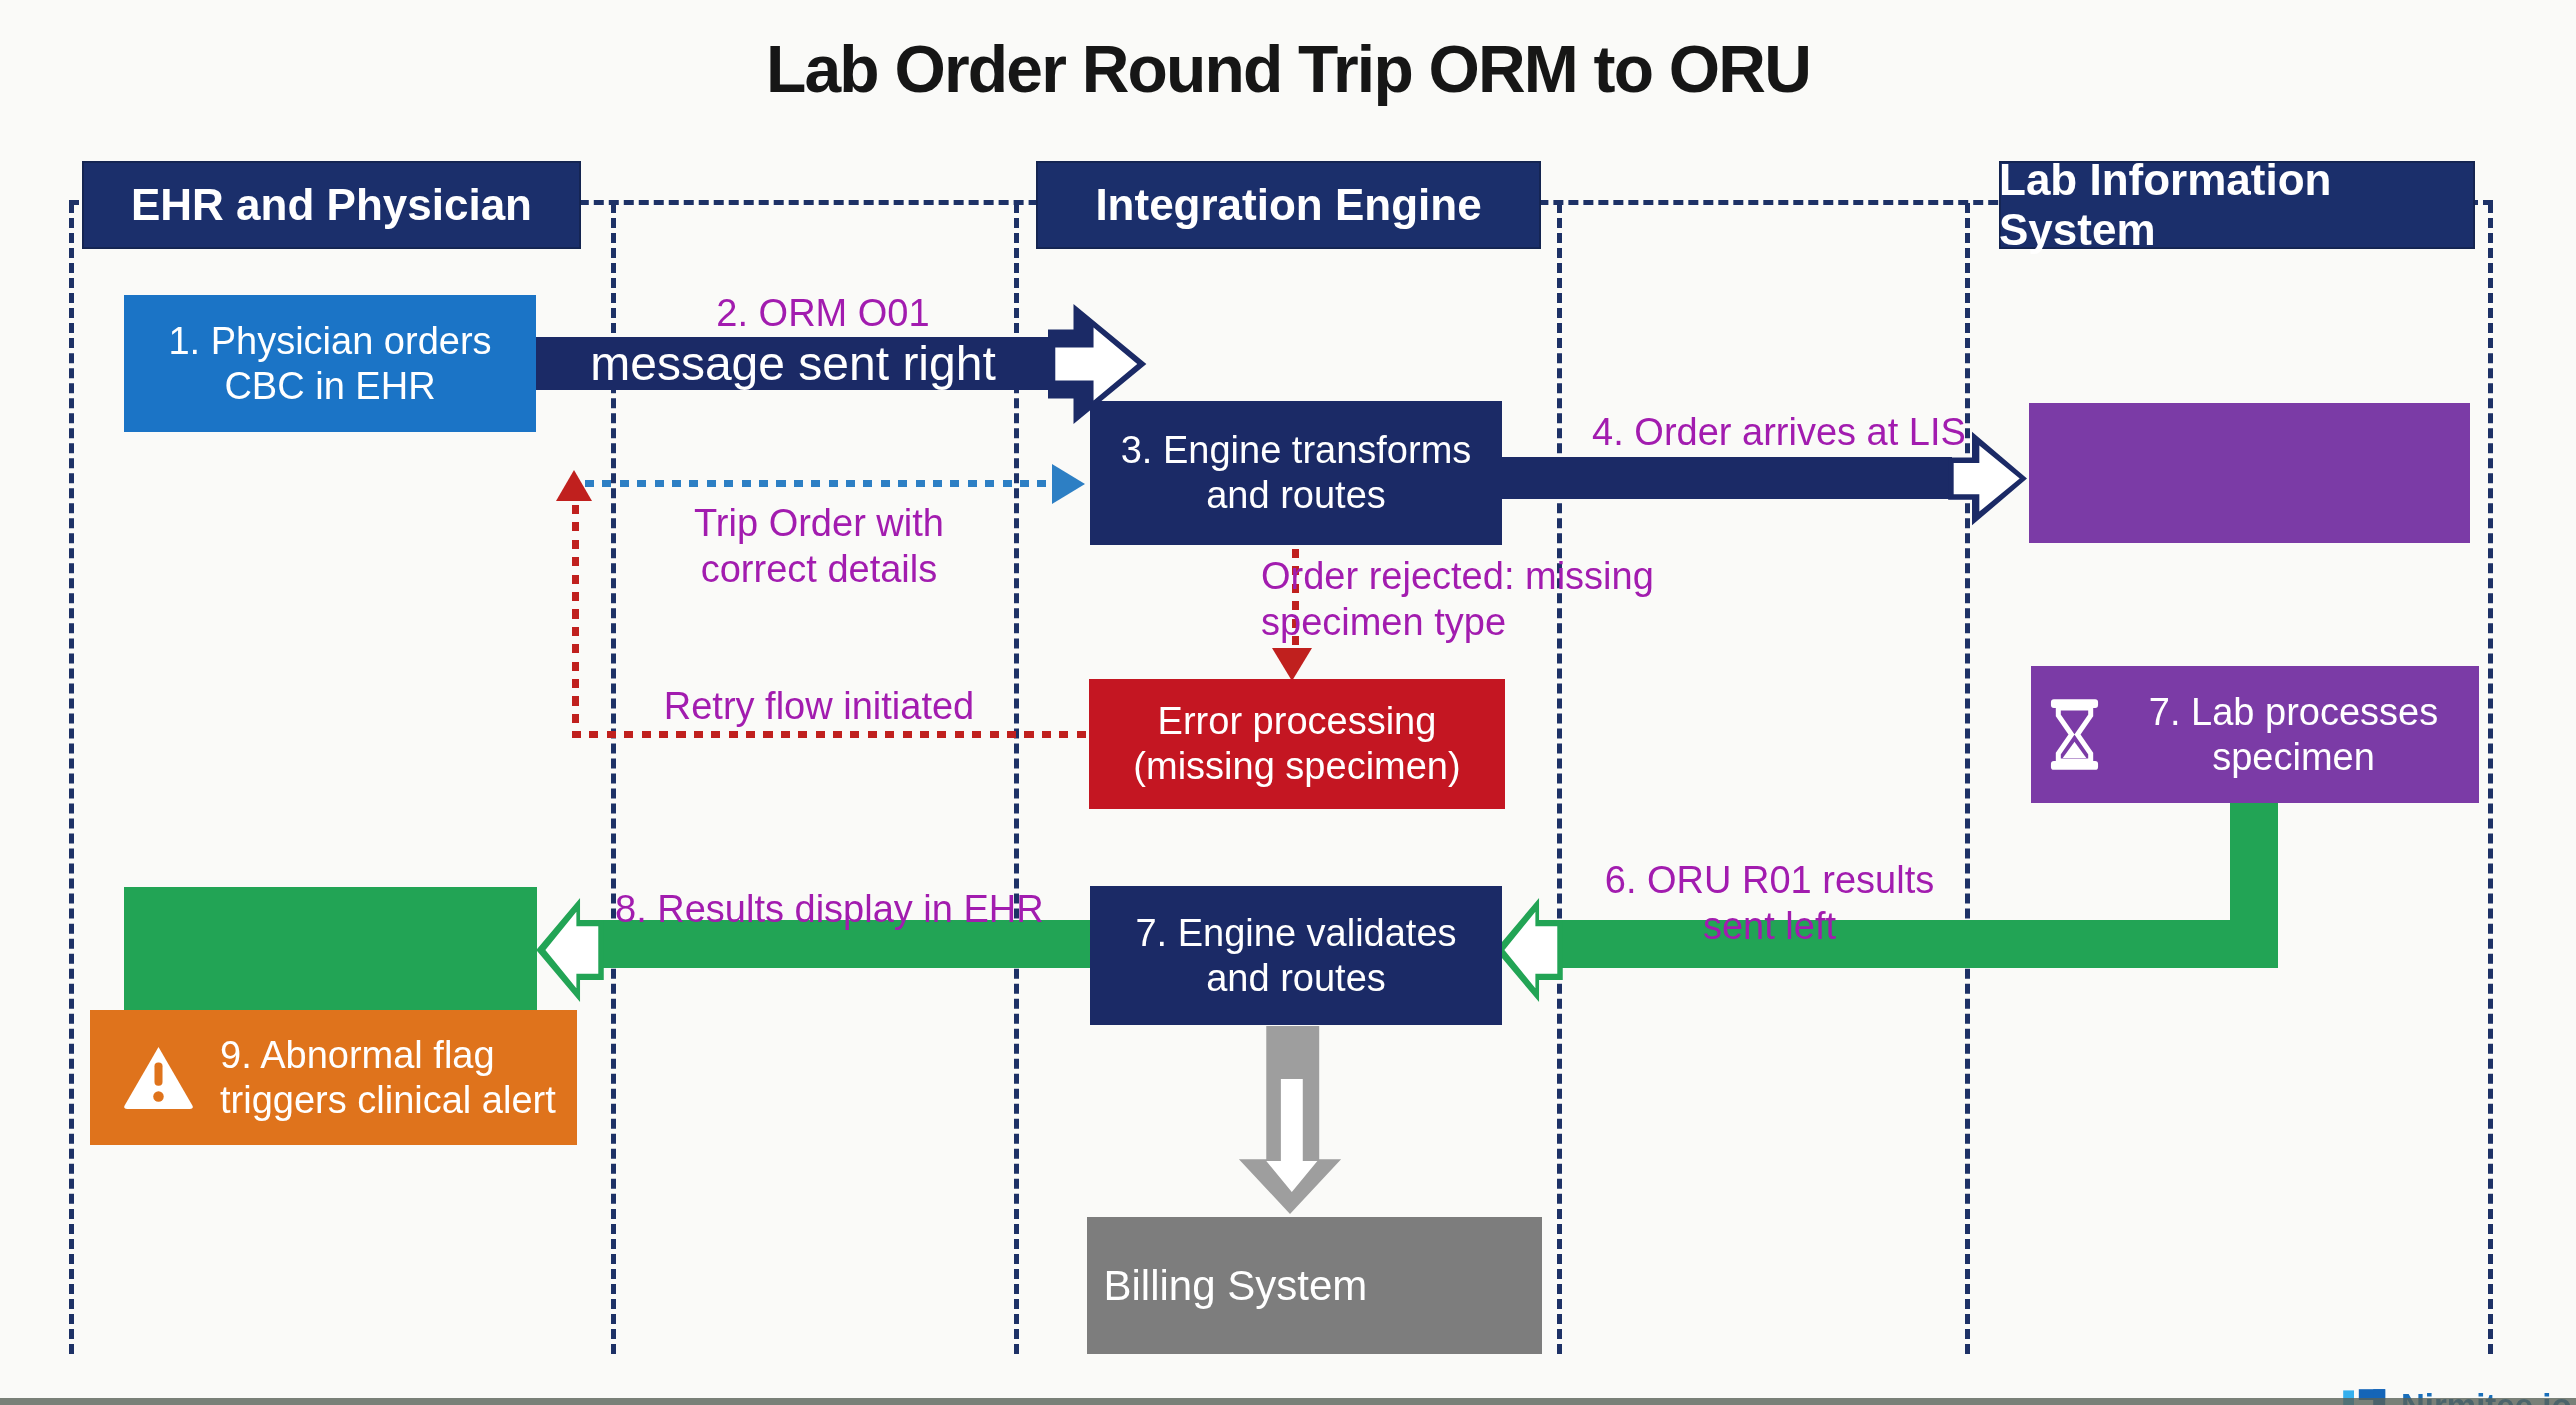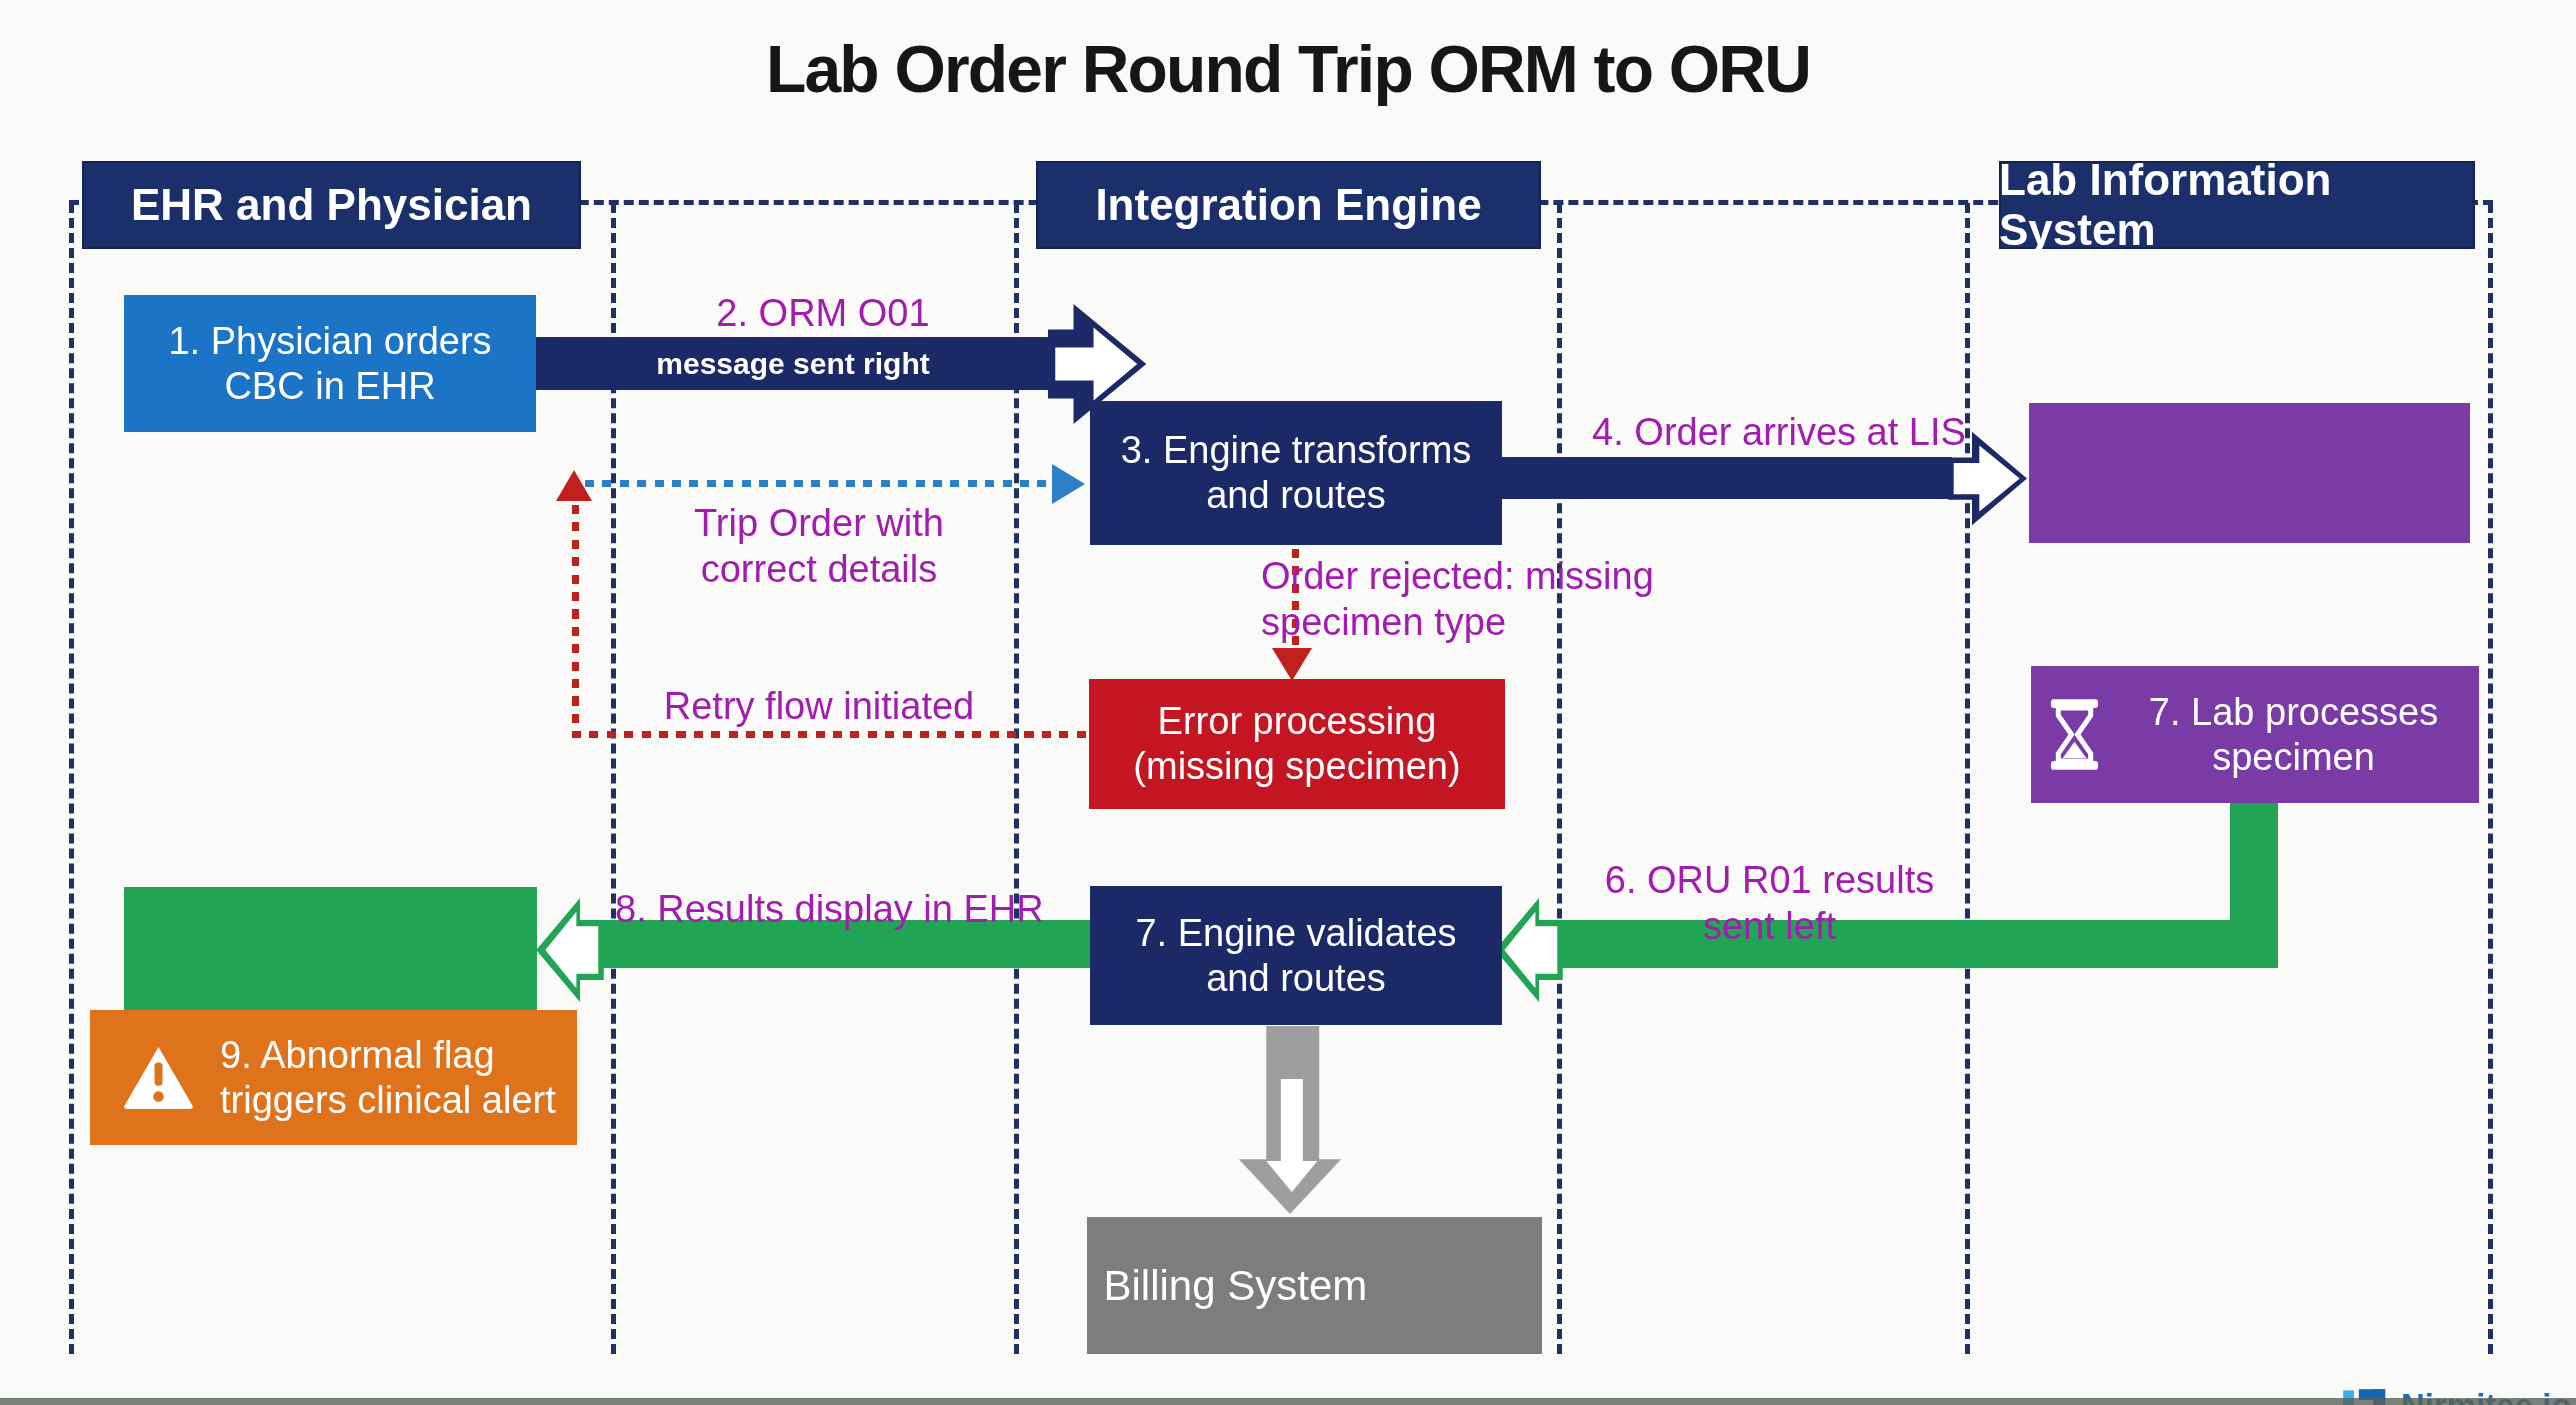--- a/index.html
+++ b/index.html
@@ -33,21 +33,21 @@
   .purple{background:#7b3ba6;}
   .red{background:#c41622;}
   .green{background:#22a455;}
   .orange{background:#df731c;}
   .grayBox{background:#7d7d7d;}
   
   .shaft-navy{background:#1b2a66;z-index:2;}
   .shaft-green{background:#22a455;z-index:2;}
   .shaft-text{
     display:flex;align-items:center;justify-content:center;
-    color:#fff;font-size:30px;font-weight:bold;
+    color:#fff;font-size:48px;font-weight:normal;
   }
   
   .lbl{font-size:38px;color:#a21caf;line-height:1.2;z-index:5;}
   .lbl.center{text-align:center;}
   
   .dot-blue-h{height:7.3px;background:repeating-linear-gradient(90deg,#2d7fc4 0 9.1px,transparent 9.1px 17.4px);z-index:2;}
   .dot-red-h{height:7.3px;background:repeating-linear-gradient(90deg,#c0201e 0 9.1px,transparent 9.1px 17.4px);z-index:2;}
   .dot-red-v{width:7.3px;background:repeating-linear-gradient(180deg,#c0201e 0 9.1px,transparent 9.1px 17.4px);z-index:2;}
   
   .tri{width:0;height:0;z-index:3;}

